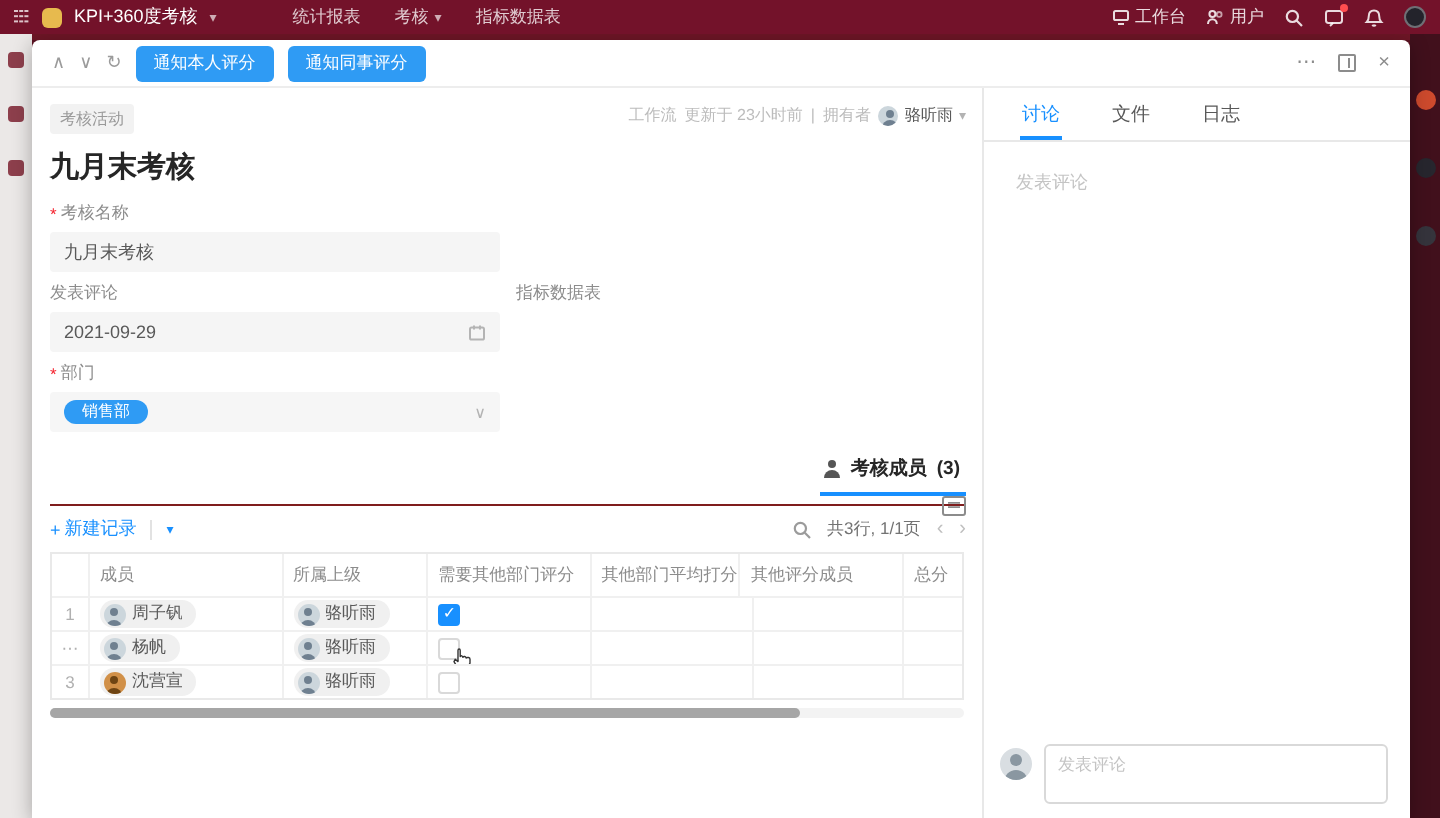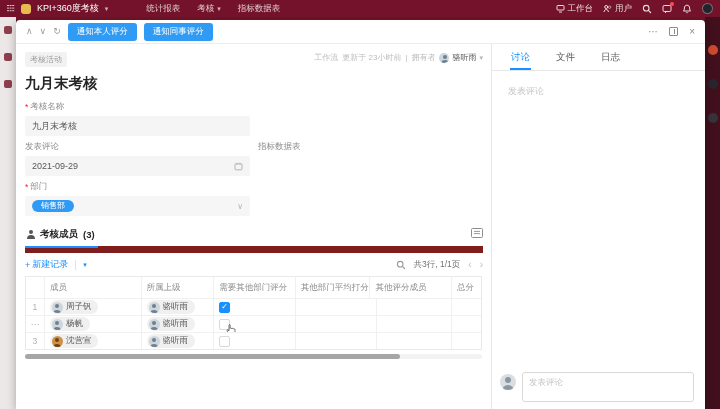--- a/index.html
+++ b/index.html
@@ -64,21 +64,21 @@
 
   
   .av{width:11px;height:11px;border-radius:50%;background:#ccd6dc;position:relative;overflow:hidden;flex:0 0 auto;}
   .av::before{content:"";position:absolute;top:2px;left:3.5px;width:4px;height:4px;border-radius:50%;background:#6f8090;}
   .av::after{content:"";position:absolute;bottom:-2px;left:1.5px;width:8px;height:5px;border-radius:4px 4px 0 0;background:#6f8090;}
   .av.photo{background:#d19048;}
   .av.photo::before,.av.photo::after{background:#6e4413;}
   .av.sm{width:10px;height:10px;}
 
   
-  .sec-tabs{margin-top:12px;border-bottom:7px solid #7f1d1d;display:flex;align-items:flex-start;height:25px;}
+  .sec-tabs{margin-top:12px;border-bottom:1px solid #7f1d1d;display:flex;align-items:flex-end;height:25px;flex-direction:column;}
   .sec-tab{display:flex;gap:5px;align-items:center;border-bottom:2px solid #1890ff;padding:0 3px 5px 1px;font-size:9.5px;font-weight:bold;color:#262626;cursor:pointer;}
   .person-ico{width:9px;height:9px;position:relative;overflow:hidden;}
   .person-ico::before{content:"";position:absolute;top:0;left:2.5px;width:4px;height:4px;border-radius:50%;background:#555;}
   .person-ico::after{content:"";position:absolute;bottom:-1px;left:0.5px;width:8px;height:5px;border-radius:4px 4px 0 0;background:#555;}
   .sec-right{margin-left:auto;padding-bottom:5px;display:flex;}
 
   .action-row{display:flex;align-items:center;height:23px;}
   .link{color:#1890ff;font-size:9px;display:flex;align-items:center;gap:2px;cursor:pointer;}
   .v-sep{width:1px;height:10px;background:#e2e2e2;margin:0 7px;}
   .dd-caret{color:#1890ff;font-size:7px;cursor:pointer;}

